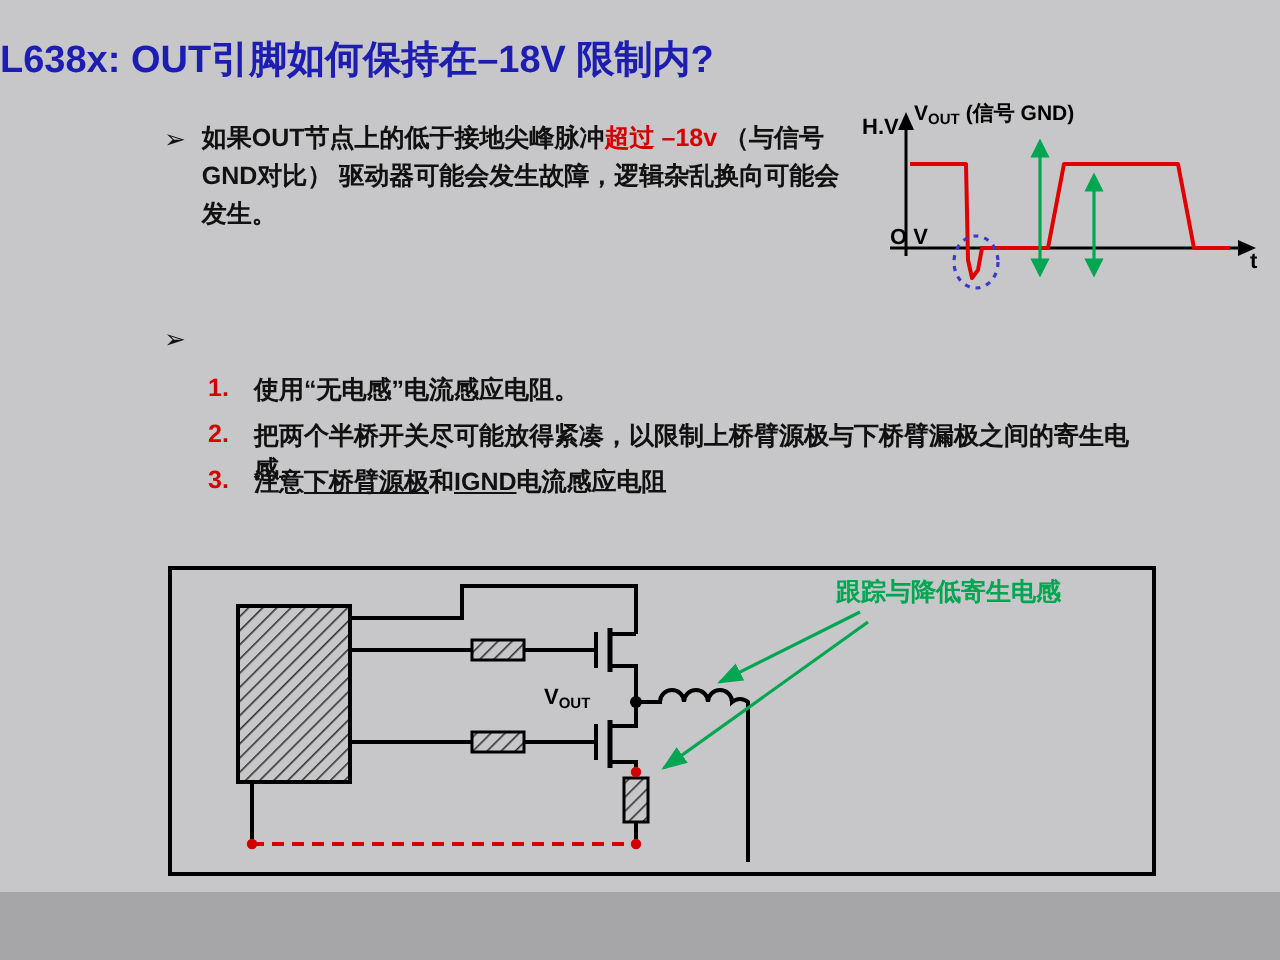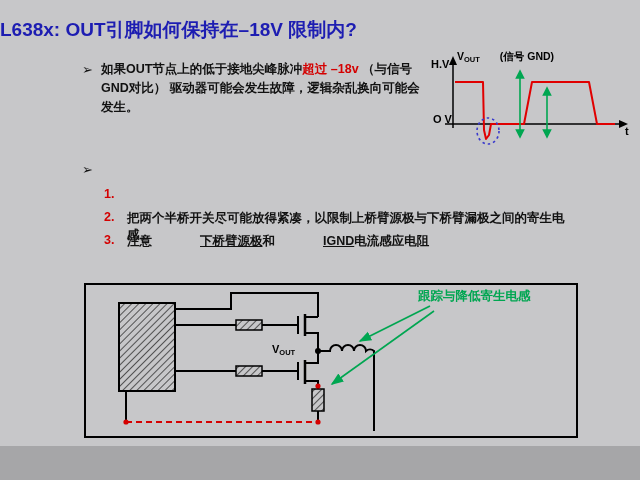--- a/index.html
+++ b/index.html
@@ -22,29 +22,29 @@
   .bullet .marker { flex: 0 0 auto; font-size: 13px; }
   .b1 { top: 60px; left: 82px; width: 348px; }
   .b2 { top: 160px; left: 82px; width: 490px; }
   .hl { color: #d40000; text-align: center; }
 
   .factor { position: absolute; display: flex; gap: 10px; font-size: 12.5px; font-weight: 700; }
   .f1 { top: 187px; left: 104px; }
   .f2 { top: 210px; left: 104px; width: 472px; }
   .f3 { top: 233px; left: 104px; }
   .factor .num { color: #d40000; min-width: 13px; }
-  .ul { text-decoration: underline; margin-left: 48px; }
+  .ul { text-decoration: underline; }
 
   .waveform { position: absolute; left: 428px; top: 52px; width: 210px; height: 105px; }
   .waveform svg { position: absolute; left: 0; top: 0; }
   .wf-label { position: absolute; font-size: 11px; font-weight: 700; color: #000; white-space: nowrap; }
   .wf-v   { top: -2px; left: 29px; font-size: 10.5px; }
-  .wf-v .gnd { margin-left: 20px; }
+  .wf-v .gnd { margin-left: 3px; }
   .wf-hv  { top: 6px; left: 3px; }
-  .wf-0v  { top: 61px; left: 5px; }
+  .wf-0v  { top: 61px; left: 17px; }
   .wf-t   { top: 73px; left: 197px; }
   sub { font-size: 7.5px; vertical-align: -2px; }
 
   .circuit { position: absolute; left: 84px; top: 283px; width: 494px; height: 155px; border: 2px solid #000; }
   .circuit svg { position: absolute; left: 0; top: 0; }
   .ckt-ann { position: absolute; left: 318px; top: 3px; font-size: 12.5px; font-weight: 700; color: #00a651; white-space: nowrap; margin-left: 14px; }
   .ckt-vout { position: absolute; left: 186px; top: 58px; font-size: 11px; font-weight: 700; color: #000; }
 </style>
 </head>
 <body>
@@ -84,20 +84,21 @@
   <span class="wf-label wf-0v">O V</span>
   <span class="wf-label wf-t">t</span>
 </div>
 
 <div class="bullet b2">
   <span class="marker">➢</span>
 </div>
 
 <div class="factor f1">
   <span class="num">1.</span>
+  <span>使用“无电感”电流感应电阻。</span>
 </div>
 <div class="factor f2">
   <span class="num">2.</span>
   <span>把两个半桥开关尽可能放得紧凑，以限制上桥臂源极与下桥臂漏极之间的寄生电感。</span>
 </div>
 <div class="factor f3">
   <span class="num">3.</span>
   <span><span>注意</span><span class="ul">下桥臂源极</span><span>和</span><span class="ul">IGND</span><span>电流感应电阻</span></span>
 </div>
 

